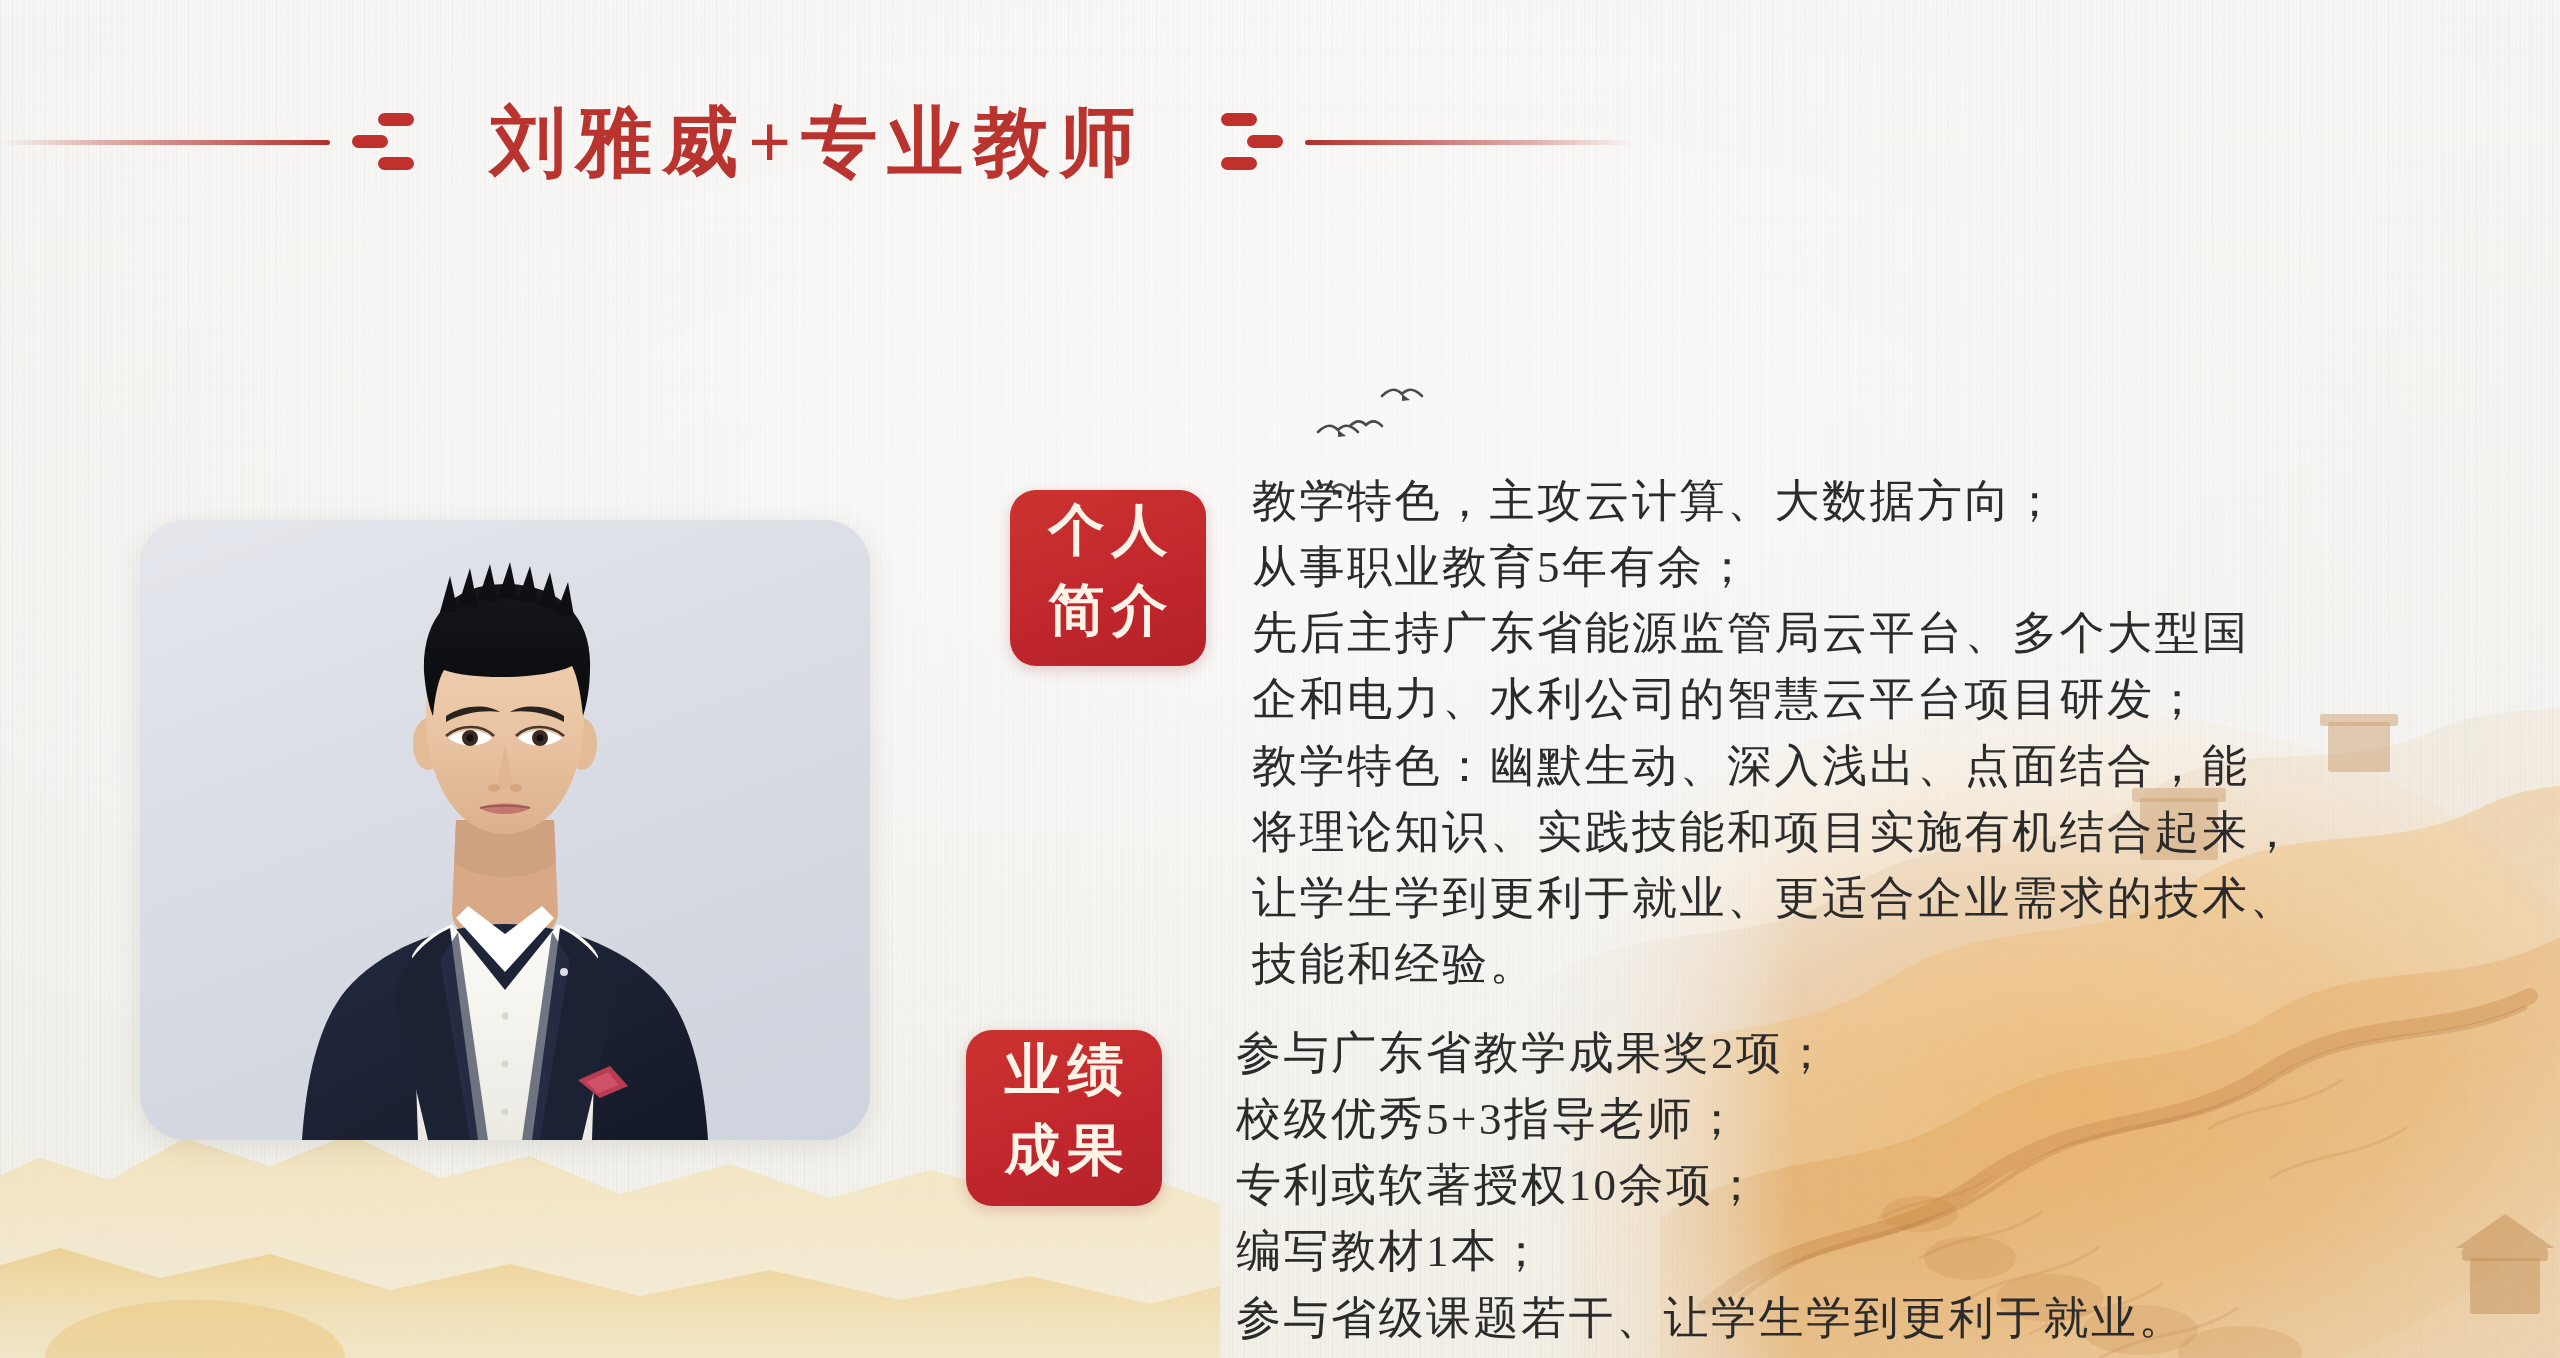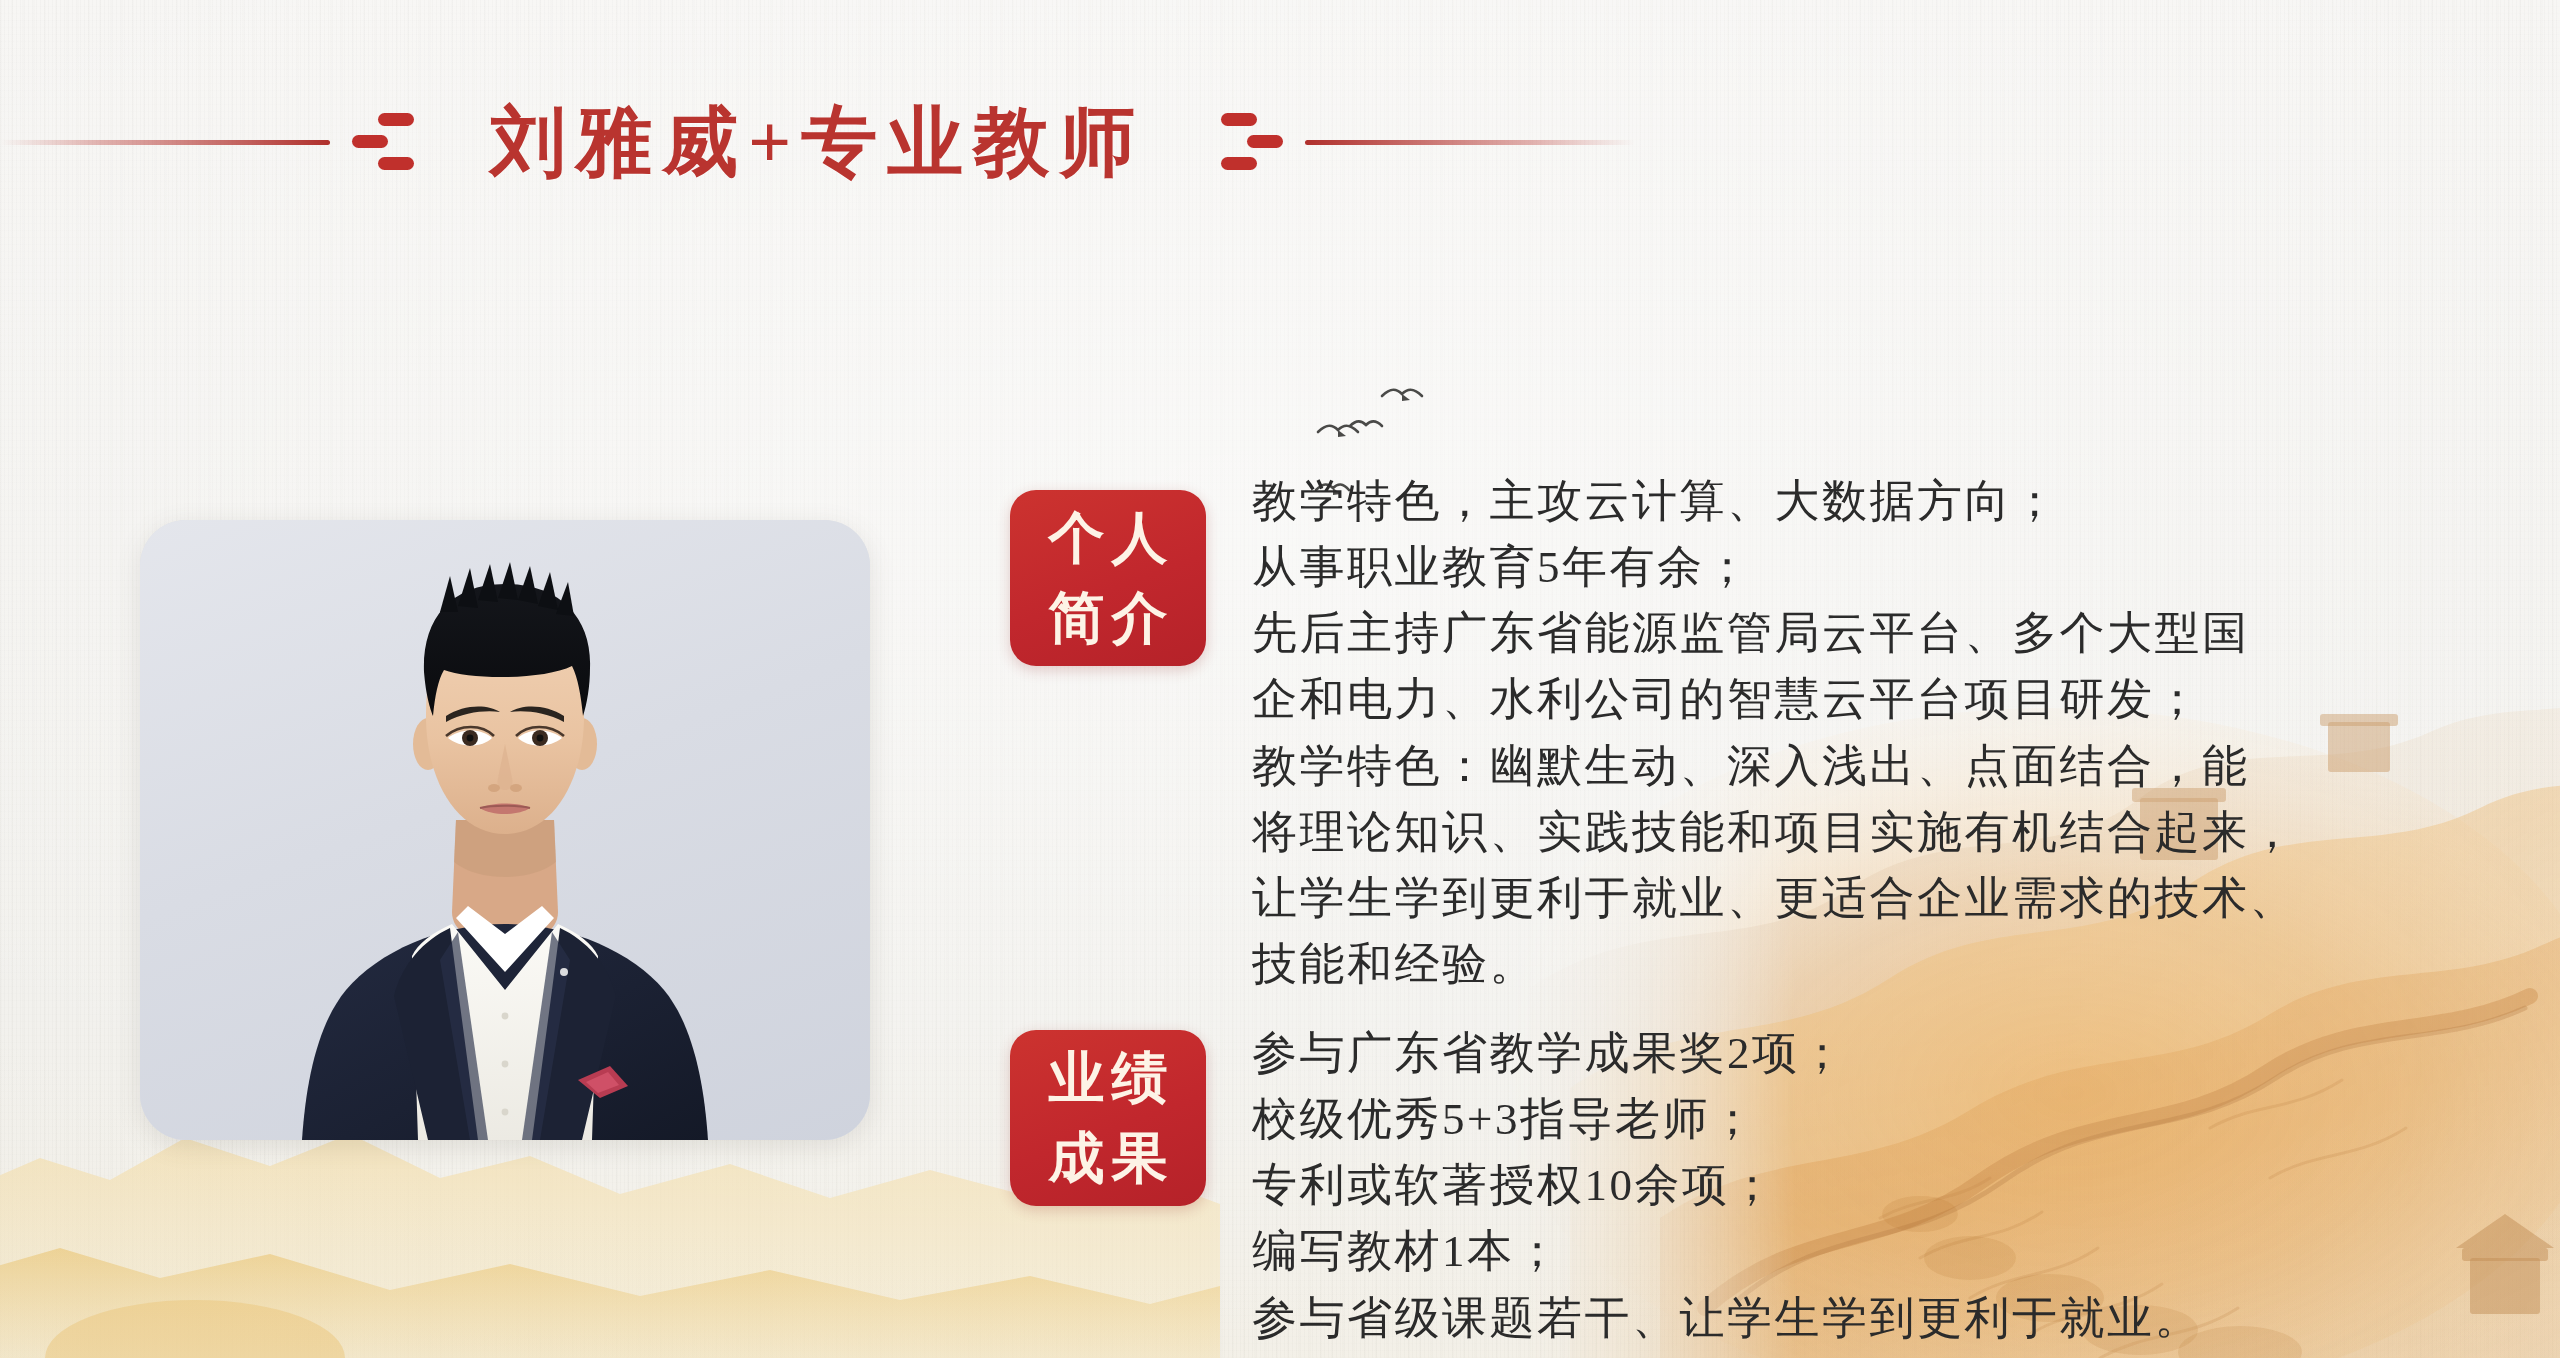--- a/index.html
+++ b/index.html
@@ -93,26 +93,26 @@
   }
   .portrait-bg{
     position:absolute;inset:0;
     background:linear-gradient(160deg,#e4e6ec 0%,#d9dce4 45%,#cfd3dd 100%);
   }
   .portrait-svg{position:absolute;inset:0;width:100%;height:100%;}
 
   
   .block{position:absolute;display:flex;align-items:flex-start;}
   .block-intro{left:1010px;top:490px;}
-  .block-ach{left:1010px;top:1030px;}
+  .block-ach{left:966px;top:1030px;gap:28px;}
 
   .badge{
     width:196px;height:176px;border-radius:26px;
     background:linear-gradient(160deg,#cc332f 0%,#c1272d 55%,#b52229 100%);
-    display:flex;flex-direction:column;align-items:center;justify-content:center;
+    display:flex;flex-direction:column;align-items:center;
     box-shadow:0 4px 14px rgba(150,40,35,.22);
     flex:none;
   }
   .badge-line{
     color:#fdf3e6;font-size:56px;font-weight:700;letter-spacing:7px;
     line-height:1.42;text-indent:7px;
     font-family:"Liberation Sans","DejaVu Sans",sans-serif;
   }
 
   .body-text{

